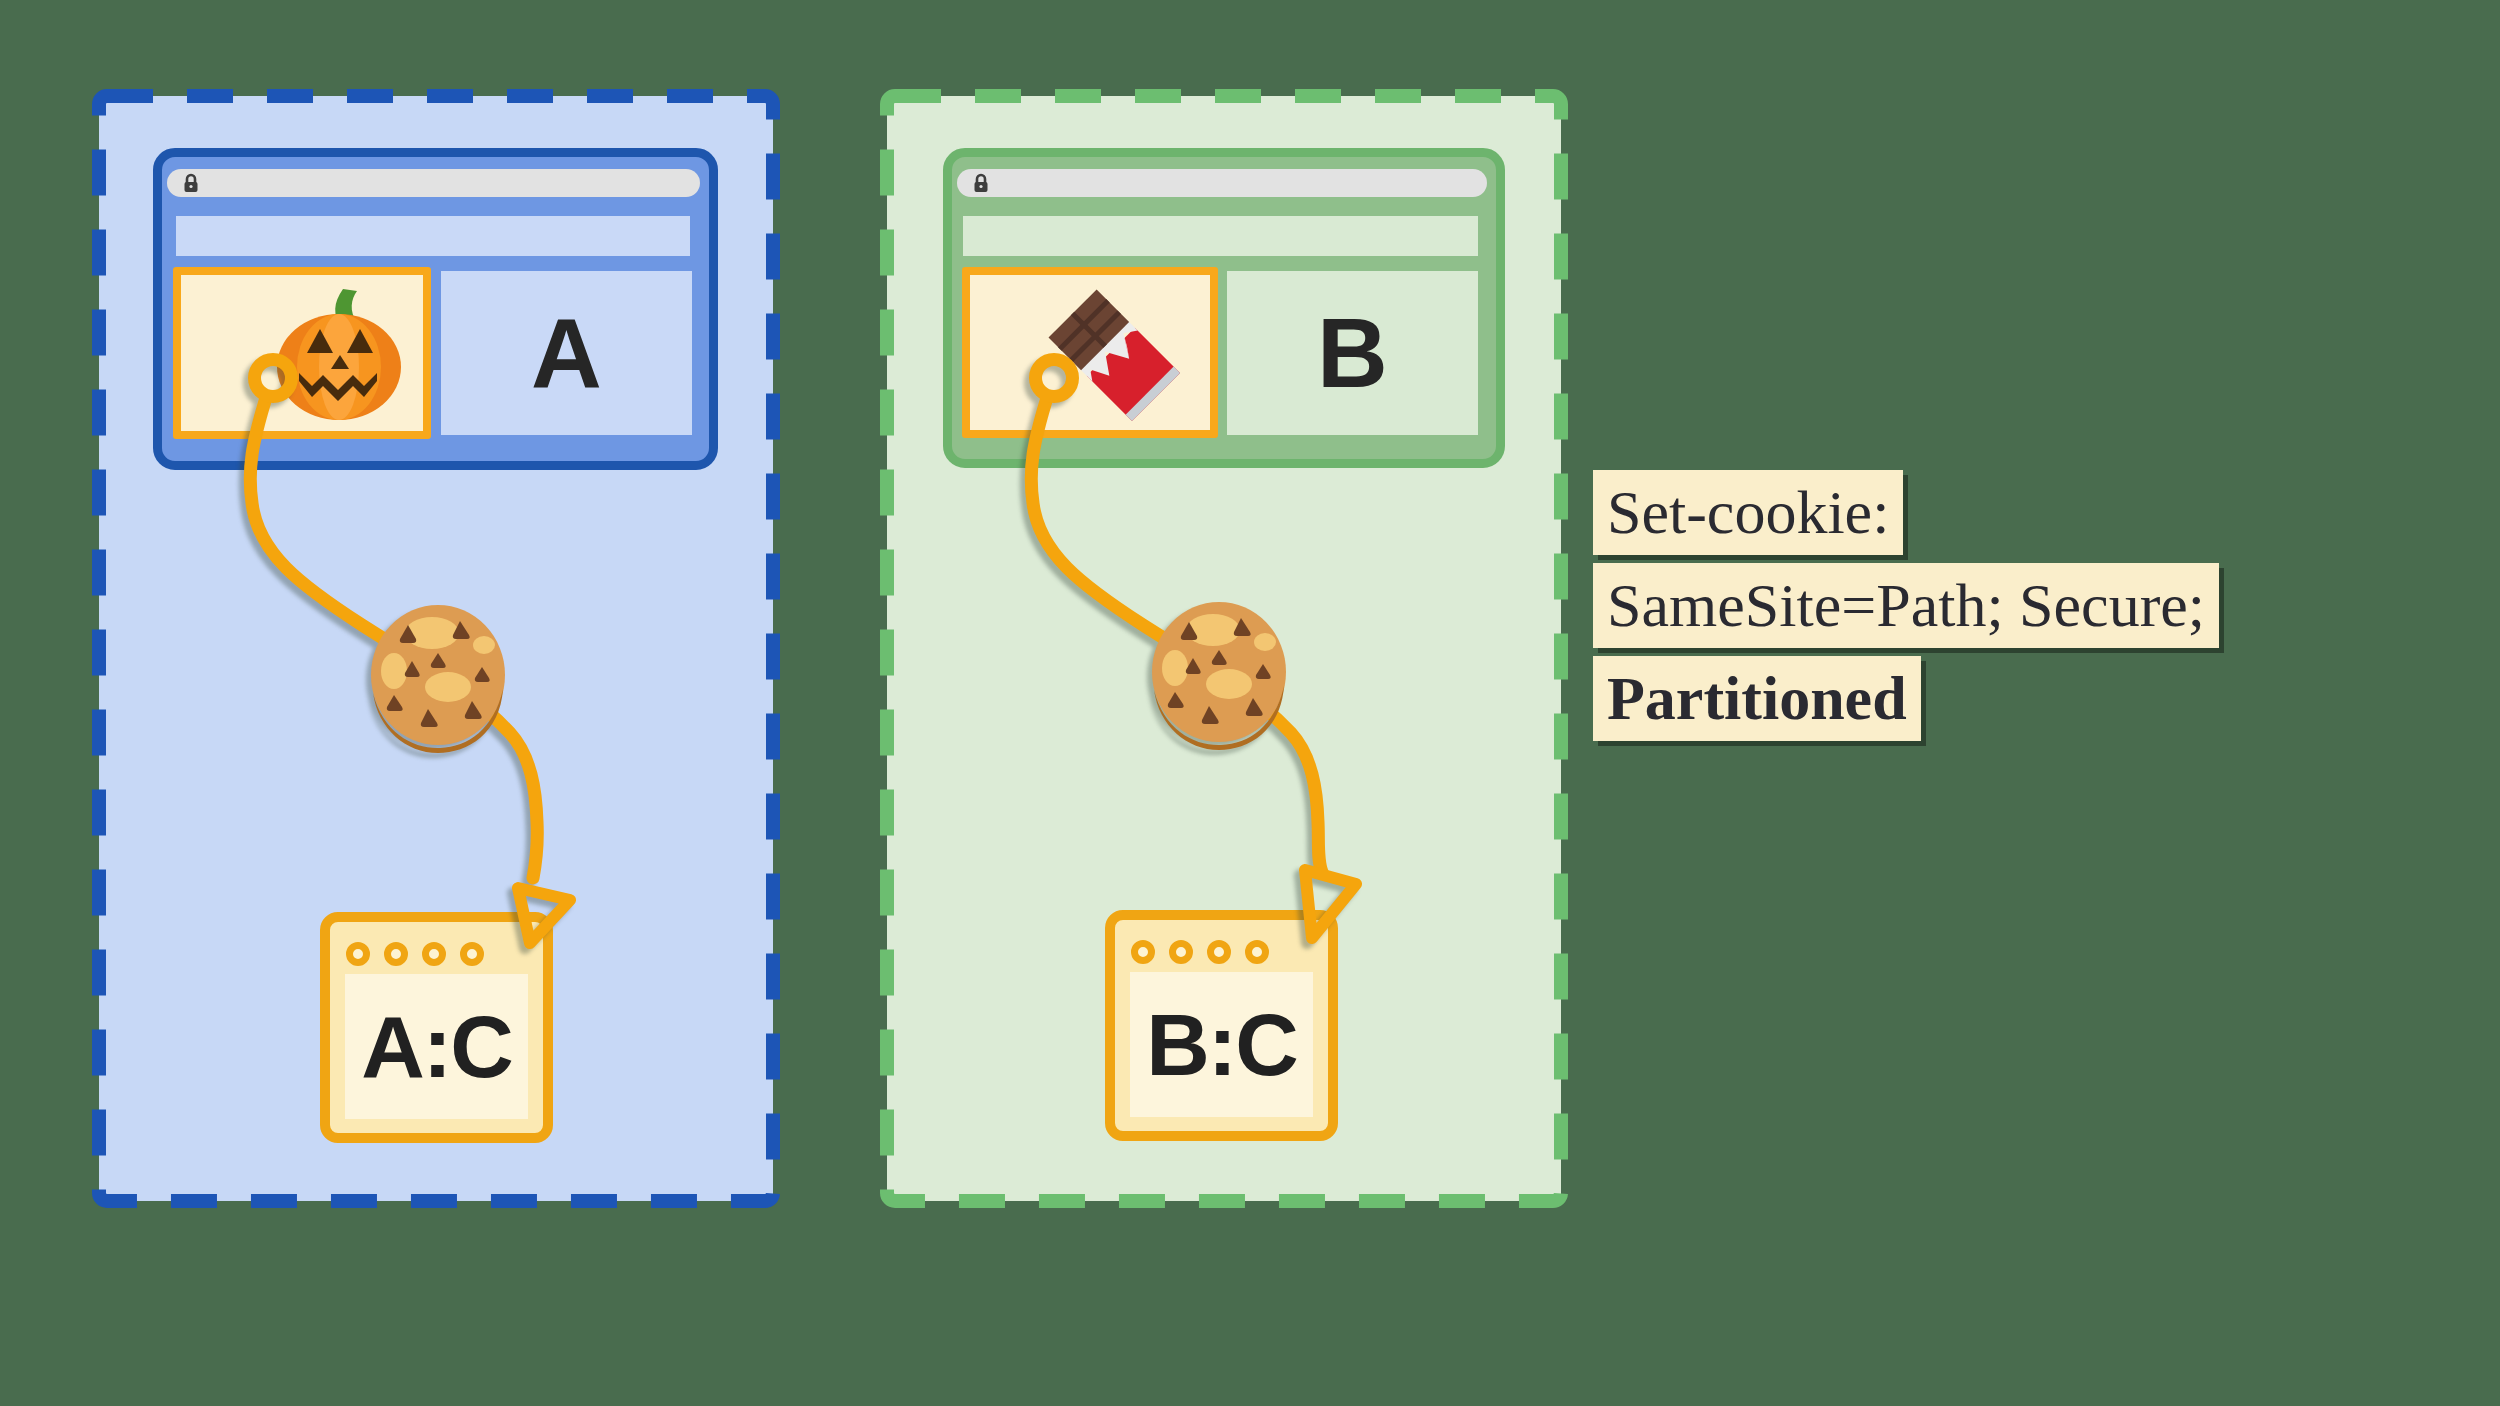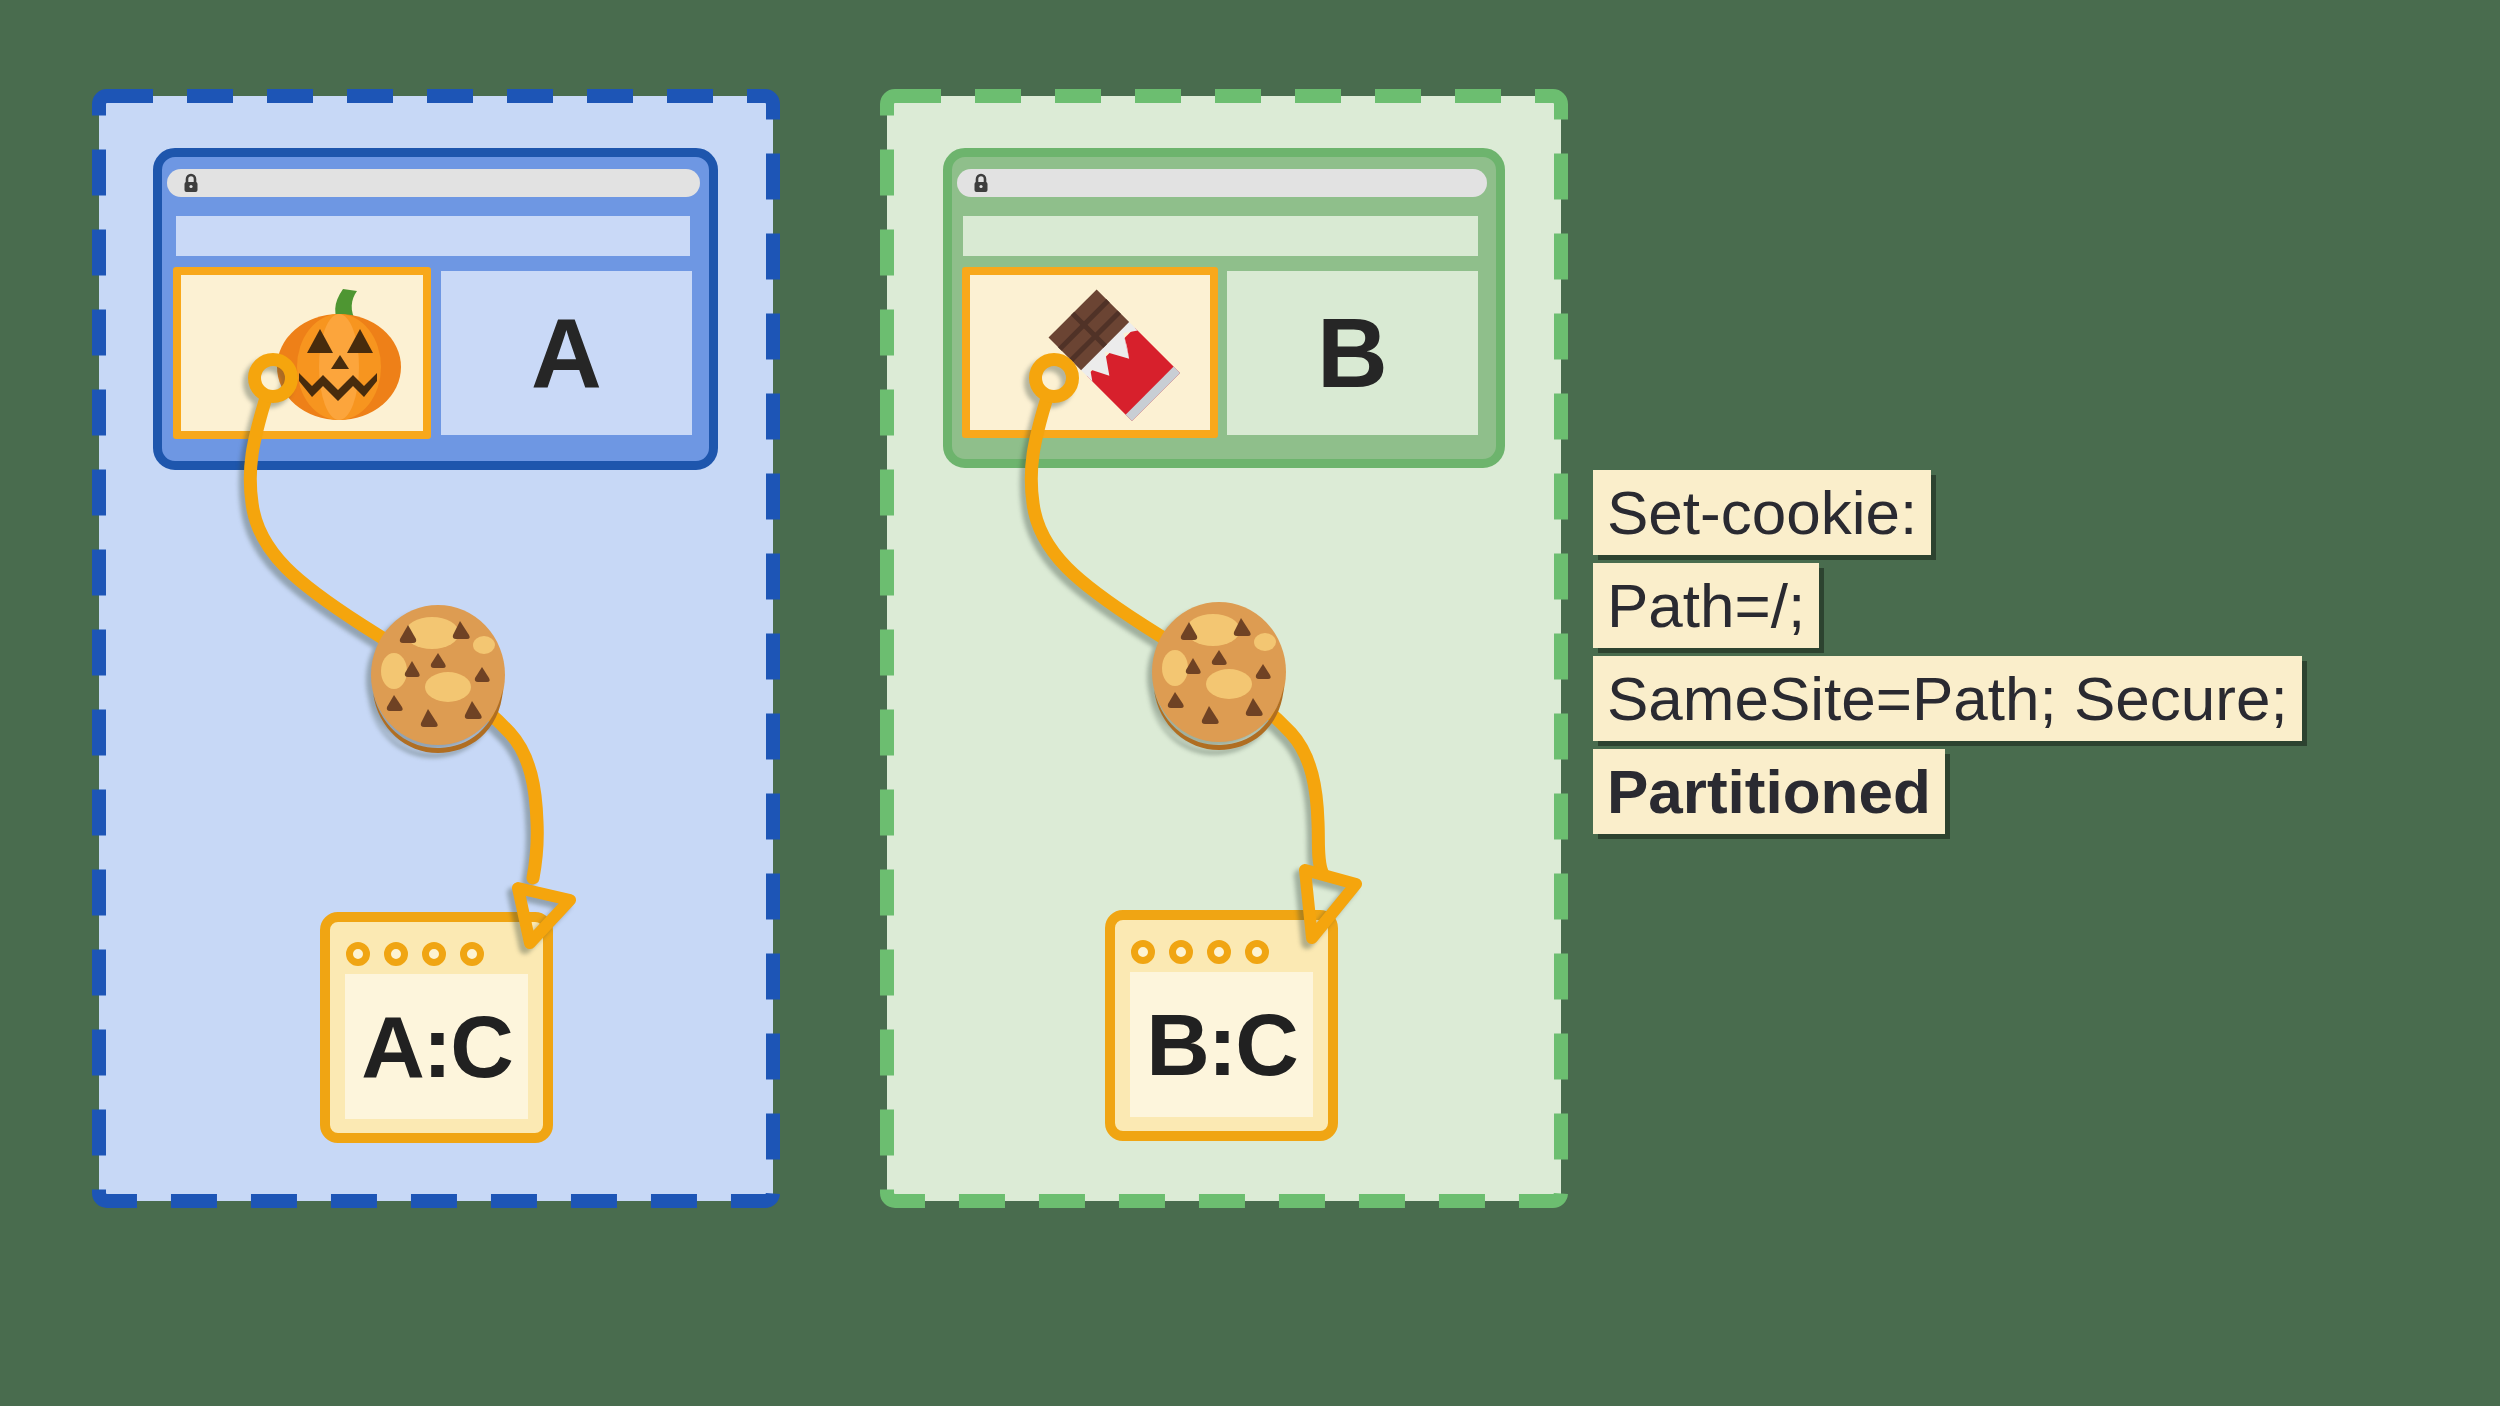--- a/index.html
+++ b/index.html
@@ -47,21 +47,21 @@
   .part-b{left:1105px;top:910px;}
   .dots{position:absolute;left:16px;top:20px;display:flex;gap:14px;}
   .dot{width:24px;height:24px;border-radius:50%;box-sizing:border-box;border:7px solid #F0A513;background:#FDF3D3;}
   .partition-inner{position:absolute;left:15px;top:52px;width:183px;height:145px;background:#FDF5DC;
     display:flex;align-items:center;justify-content:center;
     font-weight:bold;font-size:88px;letter-spacing:-2px;color:#212121;}
 
   
   .code-block{position:absolute;left:1593px;top:470px;display:flex;flex-direction:column;
     align-items:flex-start;gap:8px;
-    font-family:Liberation Sans, sans-serif;font-size:62px;color:#2A2A31;}
+    font-family:Liberation Serif, serif;font-size:62px;color:#2A2A31;}
   .code-line{display:block;background:#FAEECB;height:85px;line-height:85px;padding:0 14px;
     white-space:pre;box-shadow:5px 5px 0 rgba(0,0,0,0.38);}
   .code-line.bold{font-weight:bold;}
 </style>
 </head>
 <body>
 
 <div class="canvas">
 
   <div class="partition-fill fill-a"></div>
@@ -176,18 +176,17 @@
     <use href="#cookieShape" transform="translate(438,675)"></use>
 
     <path d="M1046 401 C1034 441 1028 468 1033 503 C1039 553 1081 585 1143 625 C1201 662 1251 690 1291 733 C1312 756 1317 790 1318 822 C1319 842 1317 860 1322 872" fill="none" stroke="#F5A50D" stroke-width="13" stroke-linecap="round"></path>
     <circle cx="1054" cy="378" r="18.5" fill="none" stroke="#F5A50D" stroke-width="13"></circle>
     <polygon points="1305,870 1356,884 1312,938" fill="none" stroke="#F5A50D" stroke-width="12" stroke-linejoin="round"></polygon>
     <use href="#cookieShape" transform="translate(1219,672)"></use>
   </svg>
 
   <div class="code-block">
     <span class="code-line">Set-cookie:</span>
-    <span class="code-line">Path=/;</span>
     <span class="code-line">SameSite=Path; Secure;</span>
     <span class="code-line bold">Partitioned</span>
   </div>
 
 </div>
 
 </body></html>

